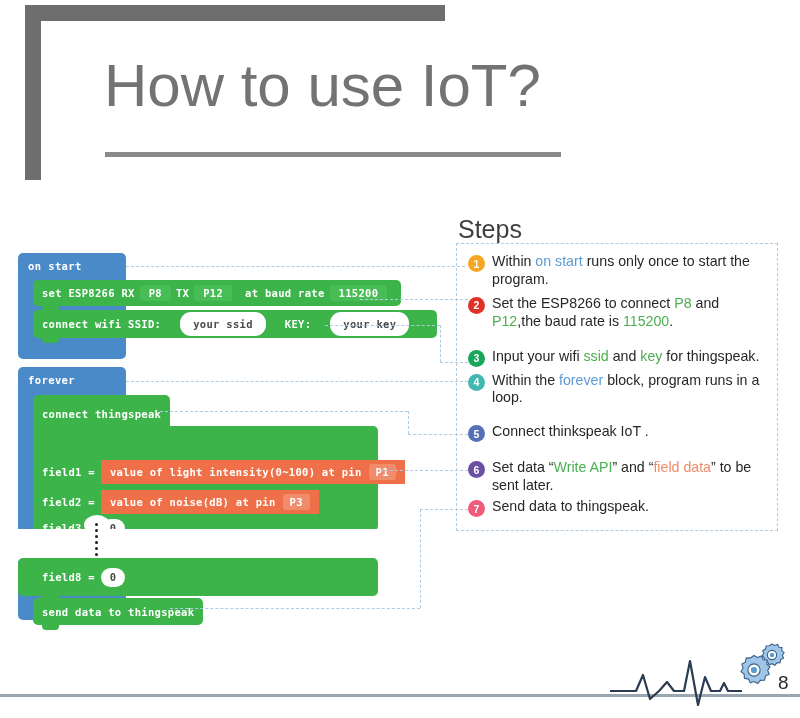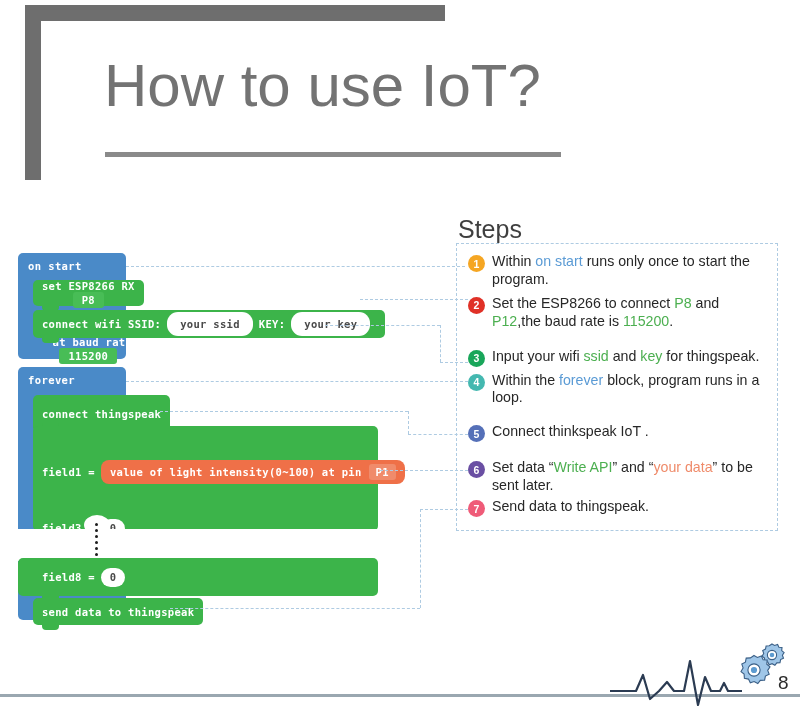--- a/index.html
+++ b/index.html
@@ -102,26 +102,26 @@
     background:#48bd56;
     border-radius:3px;
     padding:2px 9px;
     margin:0 5px;
     color:#ffffff;
   }
   .oval-white {
     background:#ffffff; color:#4a4a4a;
     border-radius:11px;
     padding:6px 13px;
-    margin:0 6px;
+    margin:0 19px;
     font-size:10.5px;
   }
   .orange-rep {
     background:#ef7048;
-    border-radius:8px;
+    border-radius:0;
     padding:4px 9px;
     margin-left:6px;
     display:flex; align-items:center;
     color:#ffffff; font-size:10.5px;
   }
   .orange-slot {
     background:#f08b6b; border-radius:3px;
     padding:2px 7px; margin-left:7px; color:#ffffff;
   }
   .circle-zero {
@@ -170,21 +170,21 @@
 <div class="hdr-bracket-h"></div>
 <div class="hdr-bracket-v"></div>
 <div class="page-title">How to use IoT?</div>
 <div class="title-rule"></div>
 
 <div class="canvas">
 
   <div class="hat" style="left:18px; top:13px; width:108px; height:106px;"></div>
   <div class="hat-label" style="left:28px; top:20px;">on start</div>
 
-  <div class="gblock" style="left:33px; top:40px; height:26px;flex-direction:column;">
+  <div class="gblock" style="left:33px; top:40px; height:26px;">
     <span>set ESP8266 RX</span>
     <span class="slot">P8</span>
     <span>TX</span>
     <span class="slot">P12</span>
     <span style="margin-left:8px;">at baud rate</span>
     <span class="slot">115200</span>
   </div>
   <div class="notch" style="left:42px; top:66px;"></div>
 
   <div class="gblock" style="left:33px; top:70px; height:28px;">
@@ -207,20 +207,27 @@
 
 
   <div class="gblock" style="left:33px; top:219px; height:26px; background:transparent;">
     <span>field1 =</span>
     <span class="orange-rep">
       <span>value of light intensity(0~100) at pin</span>
       <span class="orange-slot">P1</span>
     </span>
   </div>
 
+  <div class="gblock" style="left:33px; top:249px; height:26px; background:transparent;">
+    <span>field2 =</span>
+    <span class="orange-rep">
+      <span>value of noise(dB) at pin</span>
+      <span class="orange-slot">P3</span>
+    </span>
+  </div>
 
   <div class="gblock" style="left:33px; top:277px; height:22px; background:transparent;">
     <span>field3 =</span>
     <span class="circle-zero">0</span>
   </div>
 
   <div class="gap-white" style="left:0px; top:289px; width:450px; height:32px;"></div>
   <div class="ellipsis-cap" style="left:84px; top:275px;"></div>
   <div class="ellipsis-v" style="left:95px; top:283px;">
     <i></i>
@@ -283,21 +290,21 @@
     <div class="step s4">
       <div class="badge" style="background: rgb(68, 184, 176);">4</div>
       <div class="step-text"><span>Within the </span><span class="hl-blue">forever</span><span> block, program runs in a loop.</span></div>
     </div>
     <div class="step s5">
       <div class="badge" style="background: rgb(85, 112, 184);">5</div>
       <div class="step-text"><span>Connect thinkspeak IoT .</span></div>
     </div>
     <div class="step s6">
       <div class="badge" style="background: rgb(106, 79, 163);">6</div>
-      <div class="step-text"><span>Set data “</span><span class="hl-green">Write API</span><span>” and “</span><span class="hl-orange">your data</span><span>” to be sent later.</span></div>
+      <div class="step-text"><span>Set data “</span><span class="hl-green">Write API</span><span>” and “</span><span class="hl-orange">field data</span><span>” to be sent later.</span></div>
     </div>
     <div class="step s7">
       <div class="badge" style="background: rgb(239, 91, 120);">7</div>
       <div class="step-text"><span>Send data to thingspeak.</span></div>
     </div>
   </div>
 
 <div class="footer-rule"></div>
 
 <svg class="ecg" width="132" height="52" viewBox="0 0 132 52">

